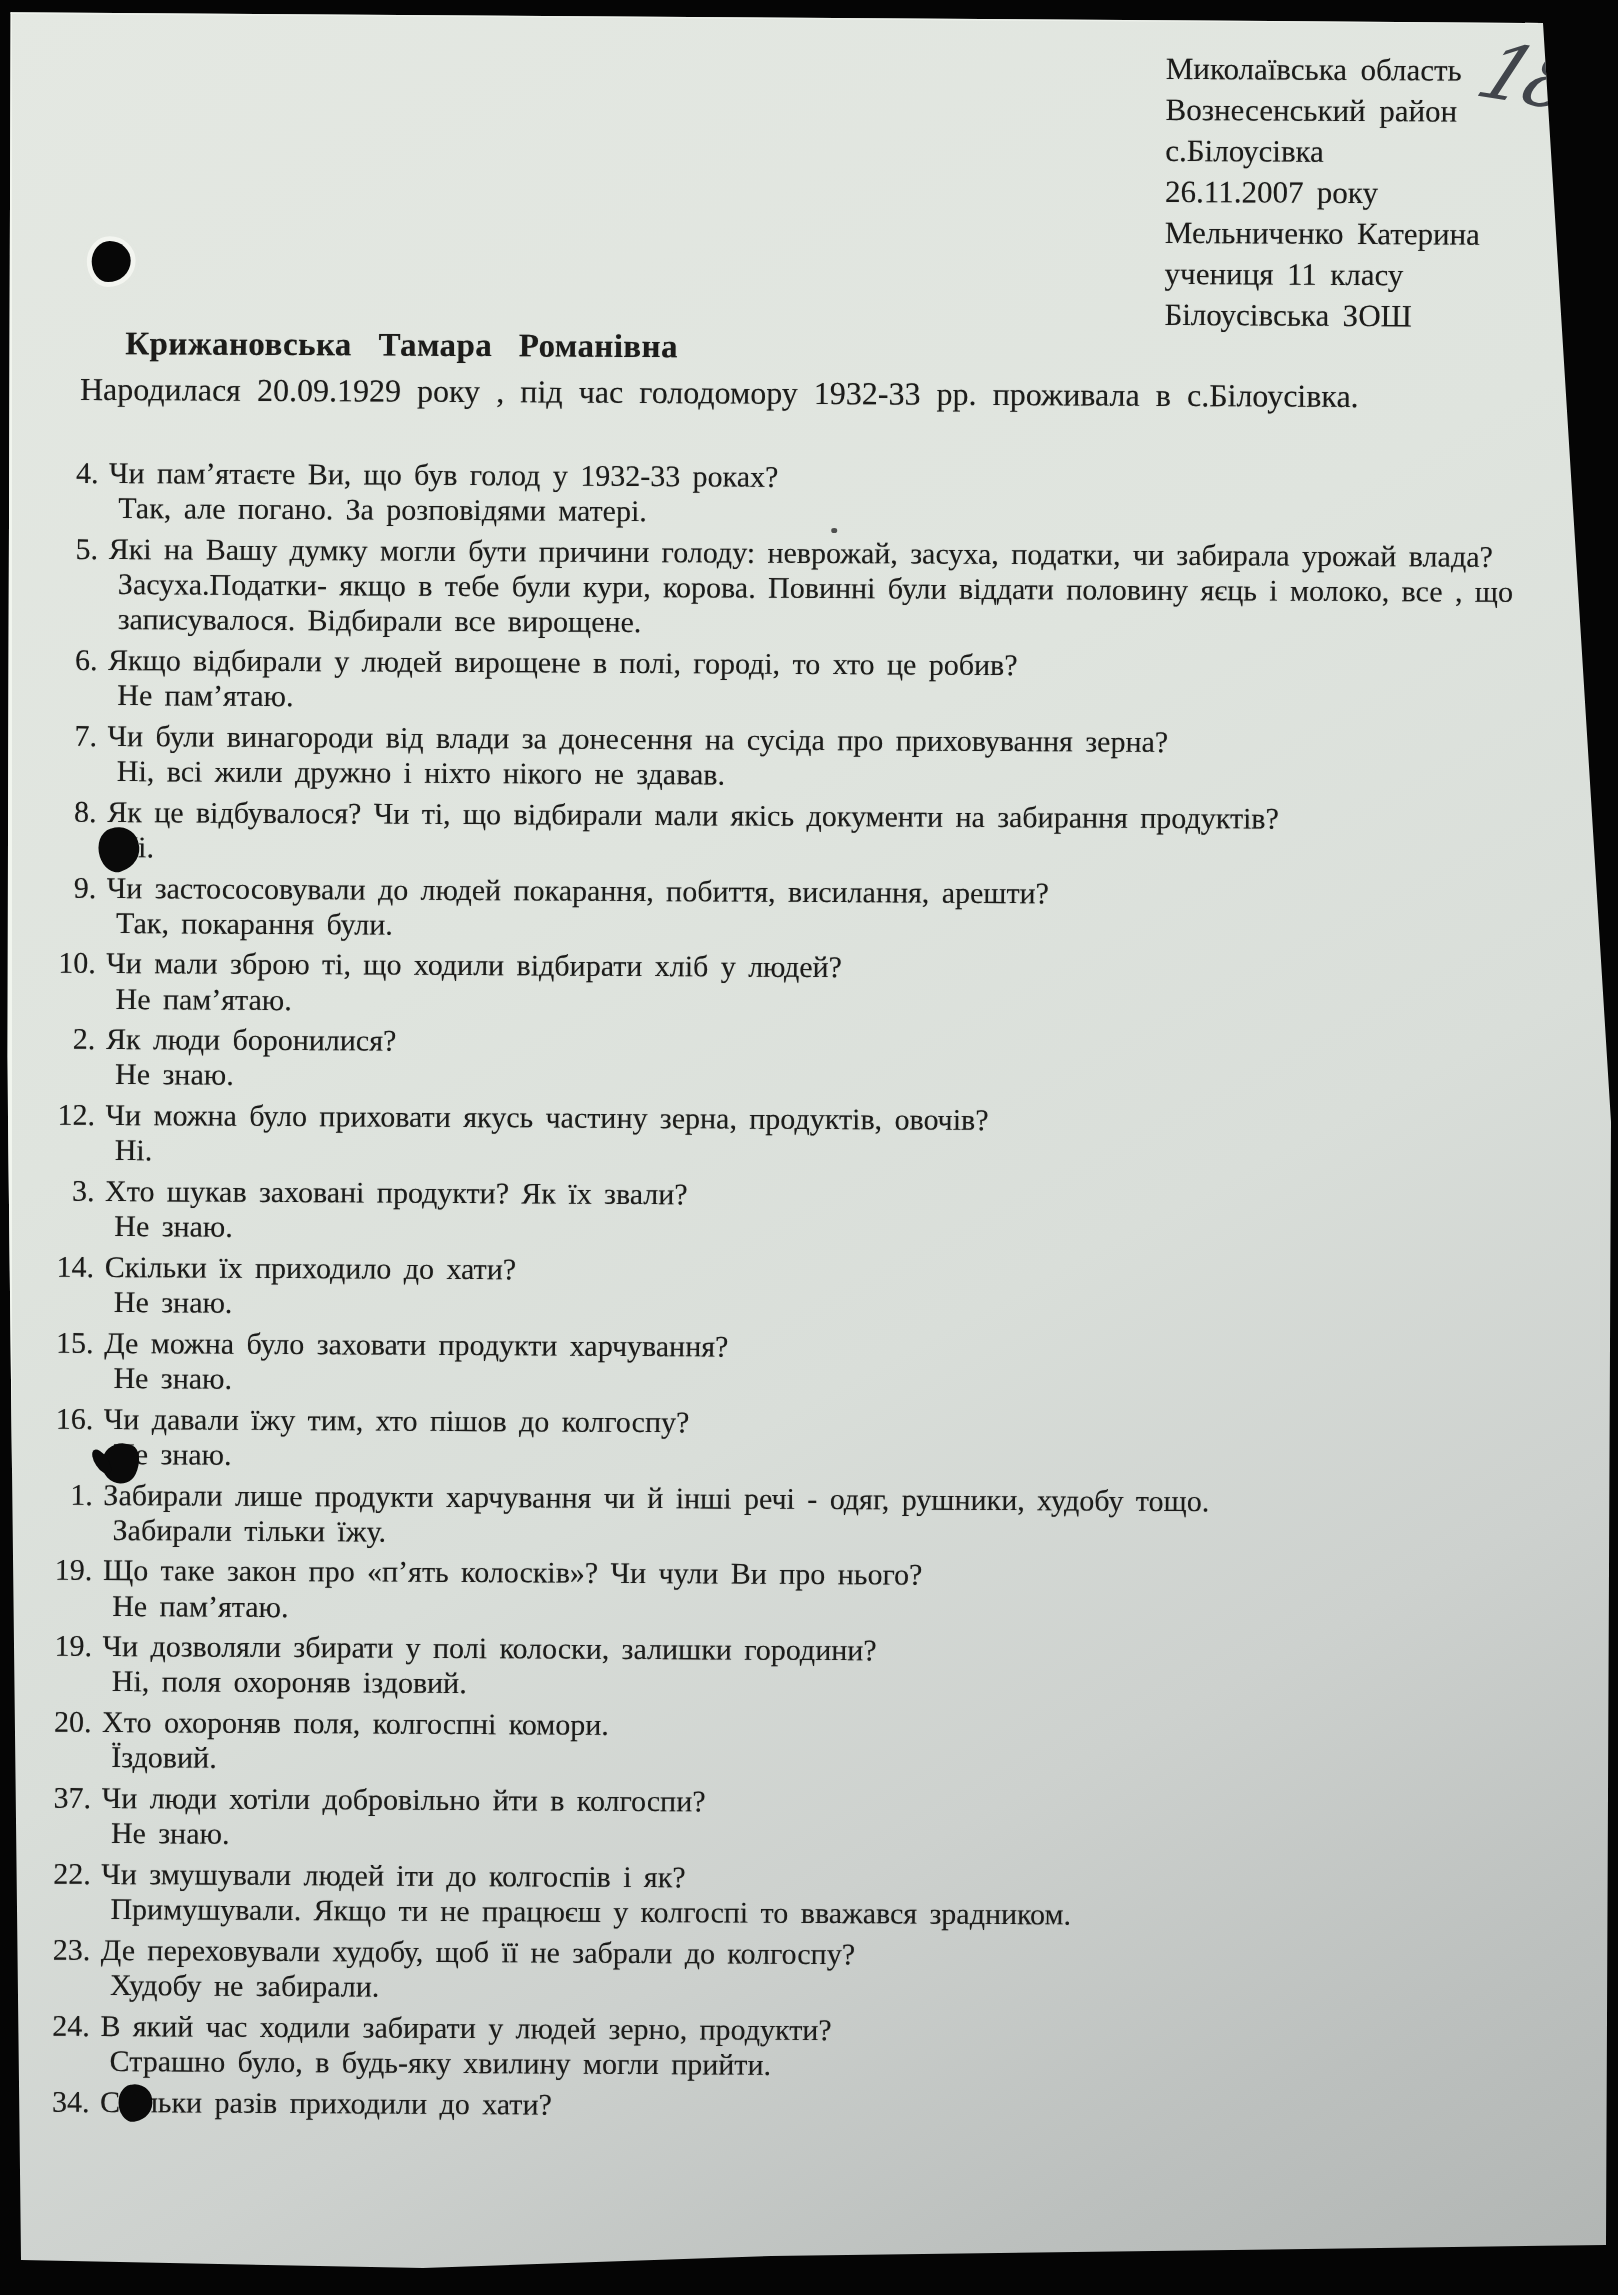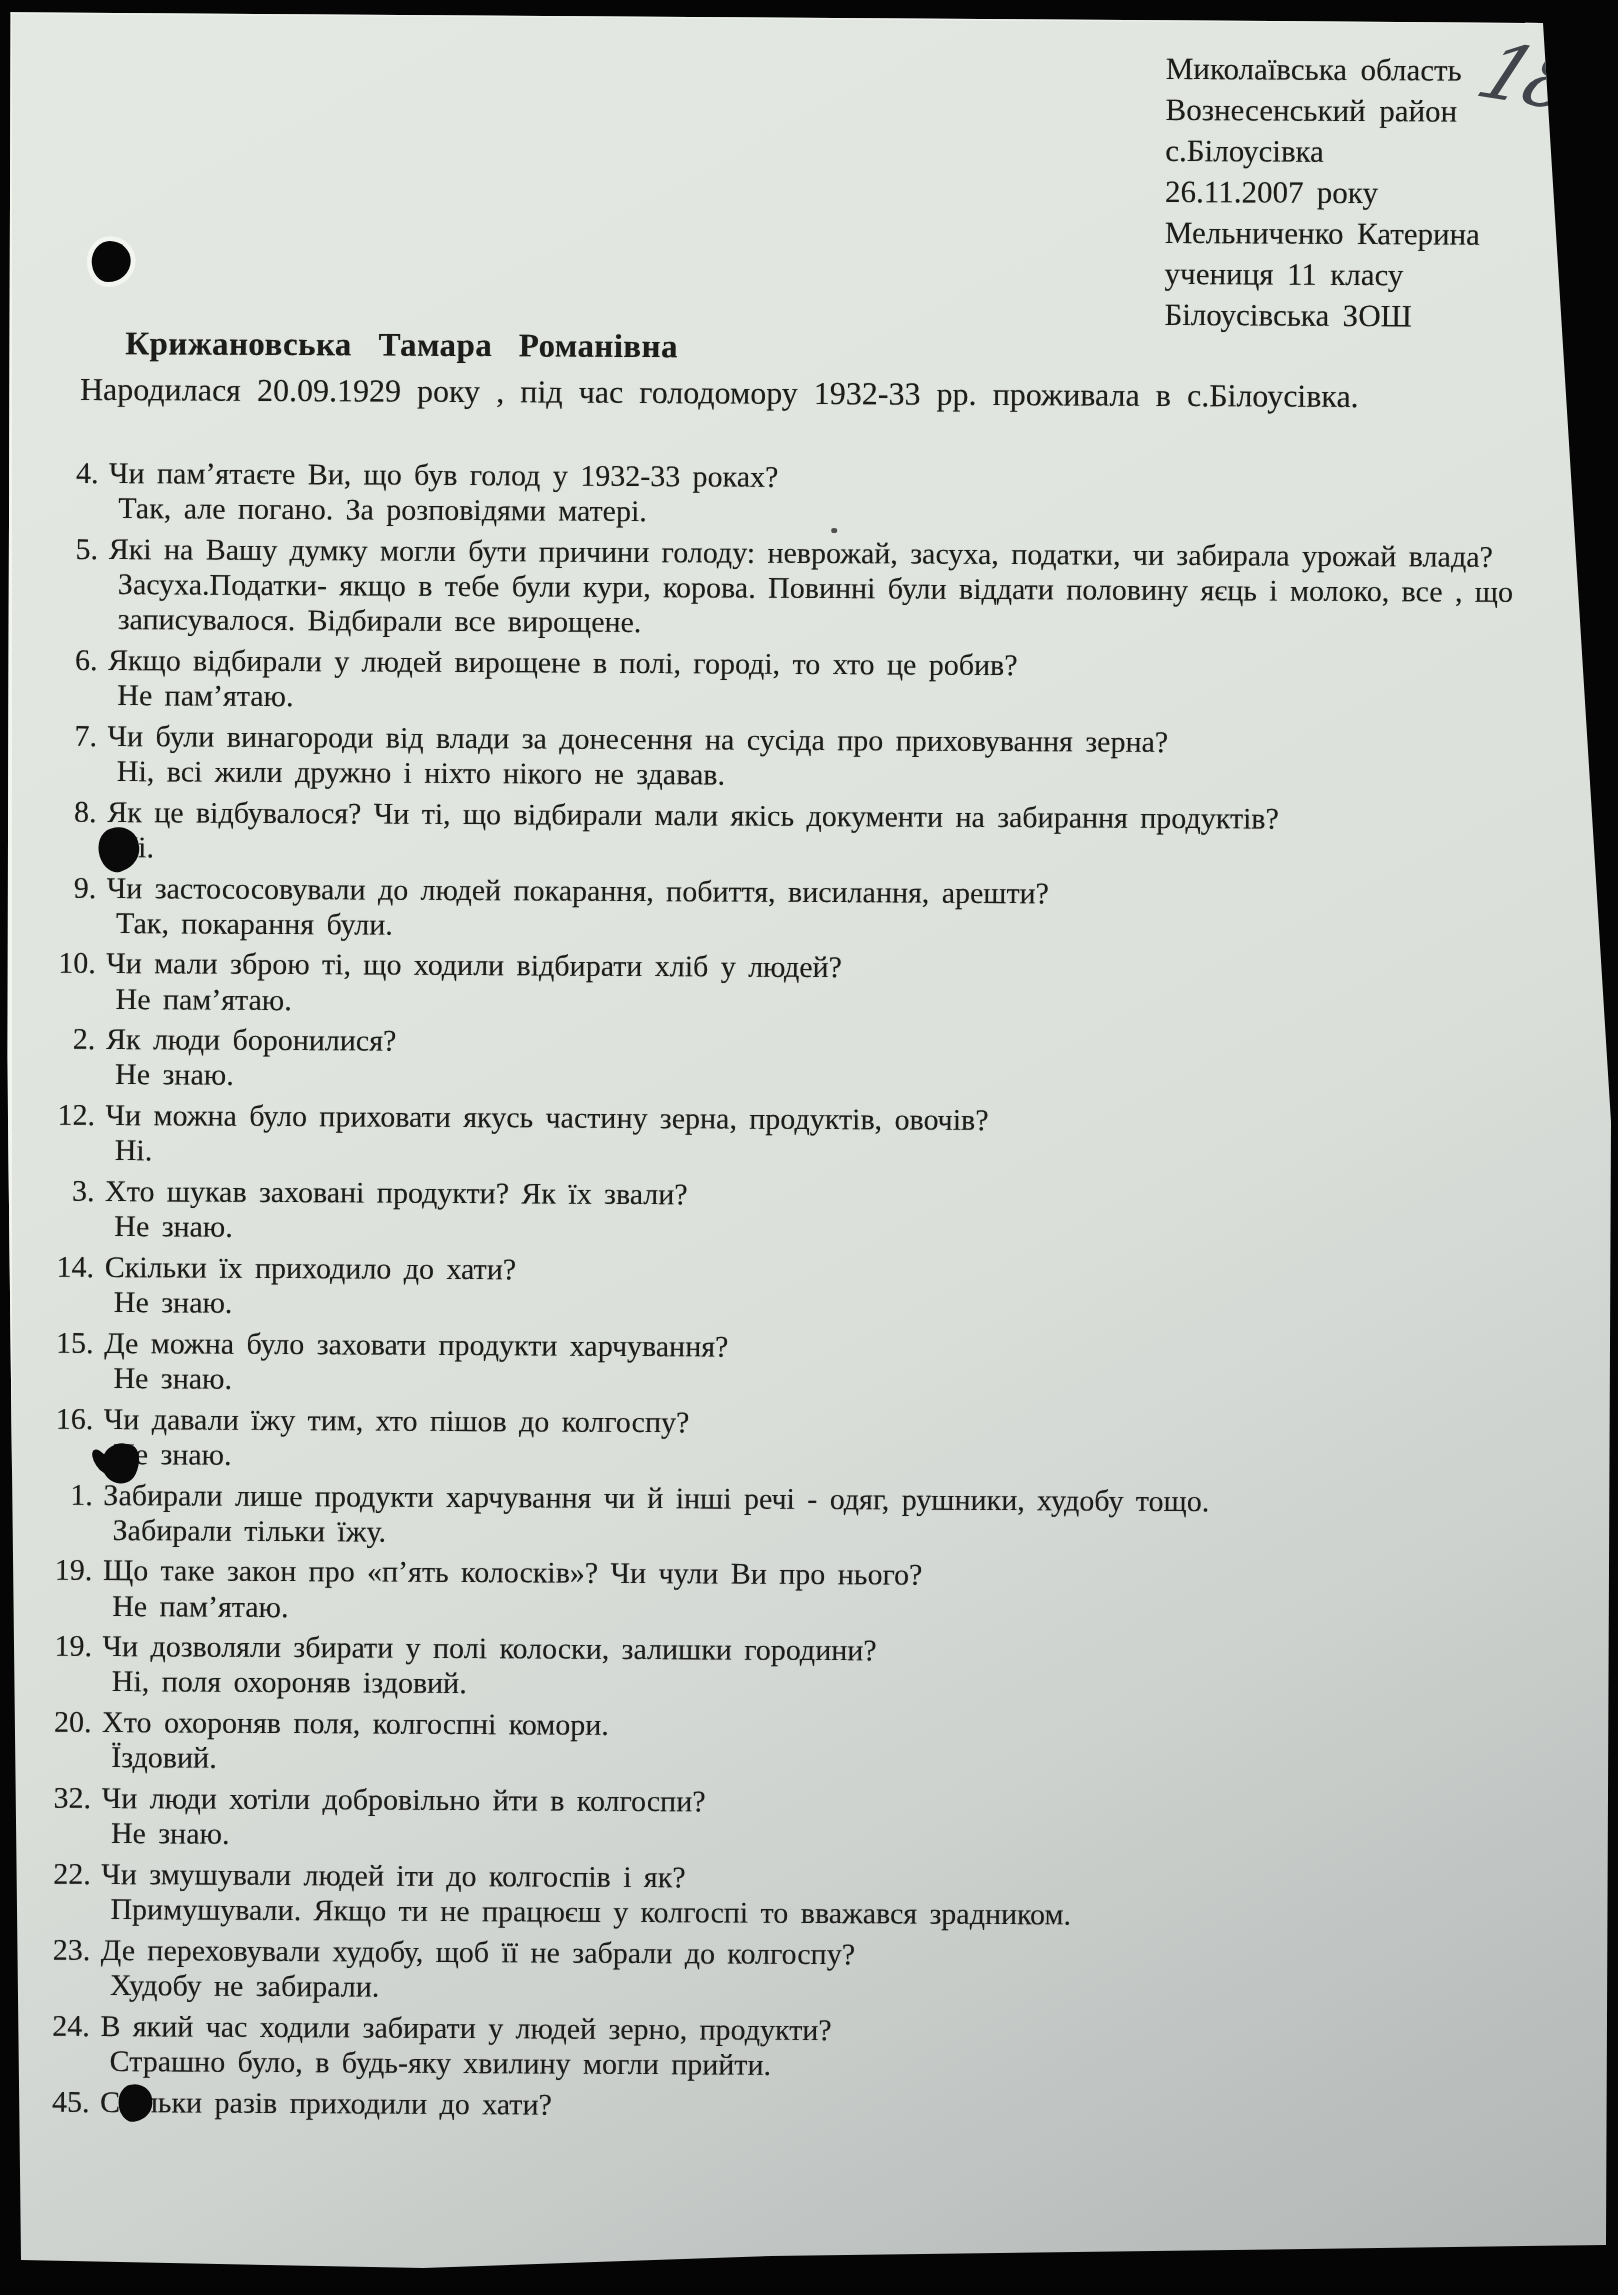--- a/index.html
+++ b/index.html
@@ -215,21 +215,21 @@
             </div>
             <div class="qa-item">
               <div class="qa-q">
                 <span class="num">20.</span>
                 <span class="qtext">Хто  охороняв поля, колгоспні комори.</span>
               </div>
               <div class="qa-a"><span>Їздовий.</span></div>
             </div>
             <div class="qa-item">
               <div class="qa-q">
-                <span class="num">32.</span>
+                <span class="num">37.</span>
                 <span class="qtext">Чи люди хотіли добровільно йти в колгоспи?</span>
               </div>
               <div class="qa-a"><span>Не знаю.</span></div>
             </div>
             <div class="qa-item">
               <div class="qa-q">
                 <span class="num">22.</span>
                 <span class="qtext">Чи  змушували людей іти до колгоспів і як?</span>
               </div>
               <div class="qa-a"><span>Примушували. Якщо ти не працюєш у колгоспі  то вважався зрадником.</span></div>
@@ -243,21 +243,21 @@
             </div>
             <div class="qa-item">
               <div class="qa-q">
                 <span class="num">24.</span>
                 <span class="qtext">В який час  ходили забирати у людей зерно, продукти?</span>
               </div>
               <div class="qa-a"><span>Страшно  було, в будь-яку хвилину могли прийти.</span></div>
             </div>
             <div class="qa-item">
               <div class="qa-q">
-                <span class="num">45.</span>
+                <span class="num">34.</span>
                 <span class="qtext">Скільки разів приходили  до хати?</span>
                 <span class="blot b-q25"></span>
               </div>
             </div>
           </div>
       </div>
     </div>
   </div>
 </div>
 

